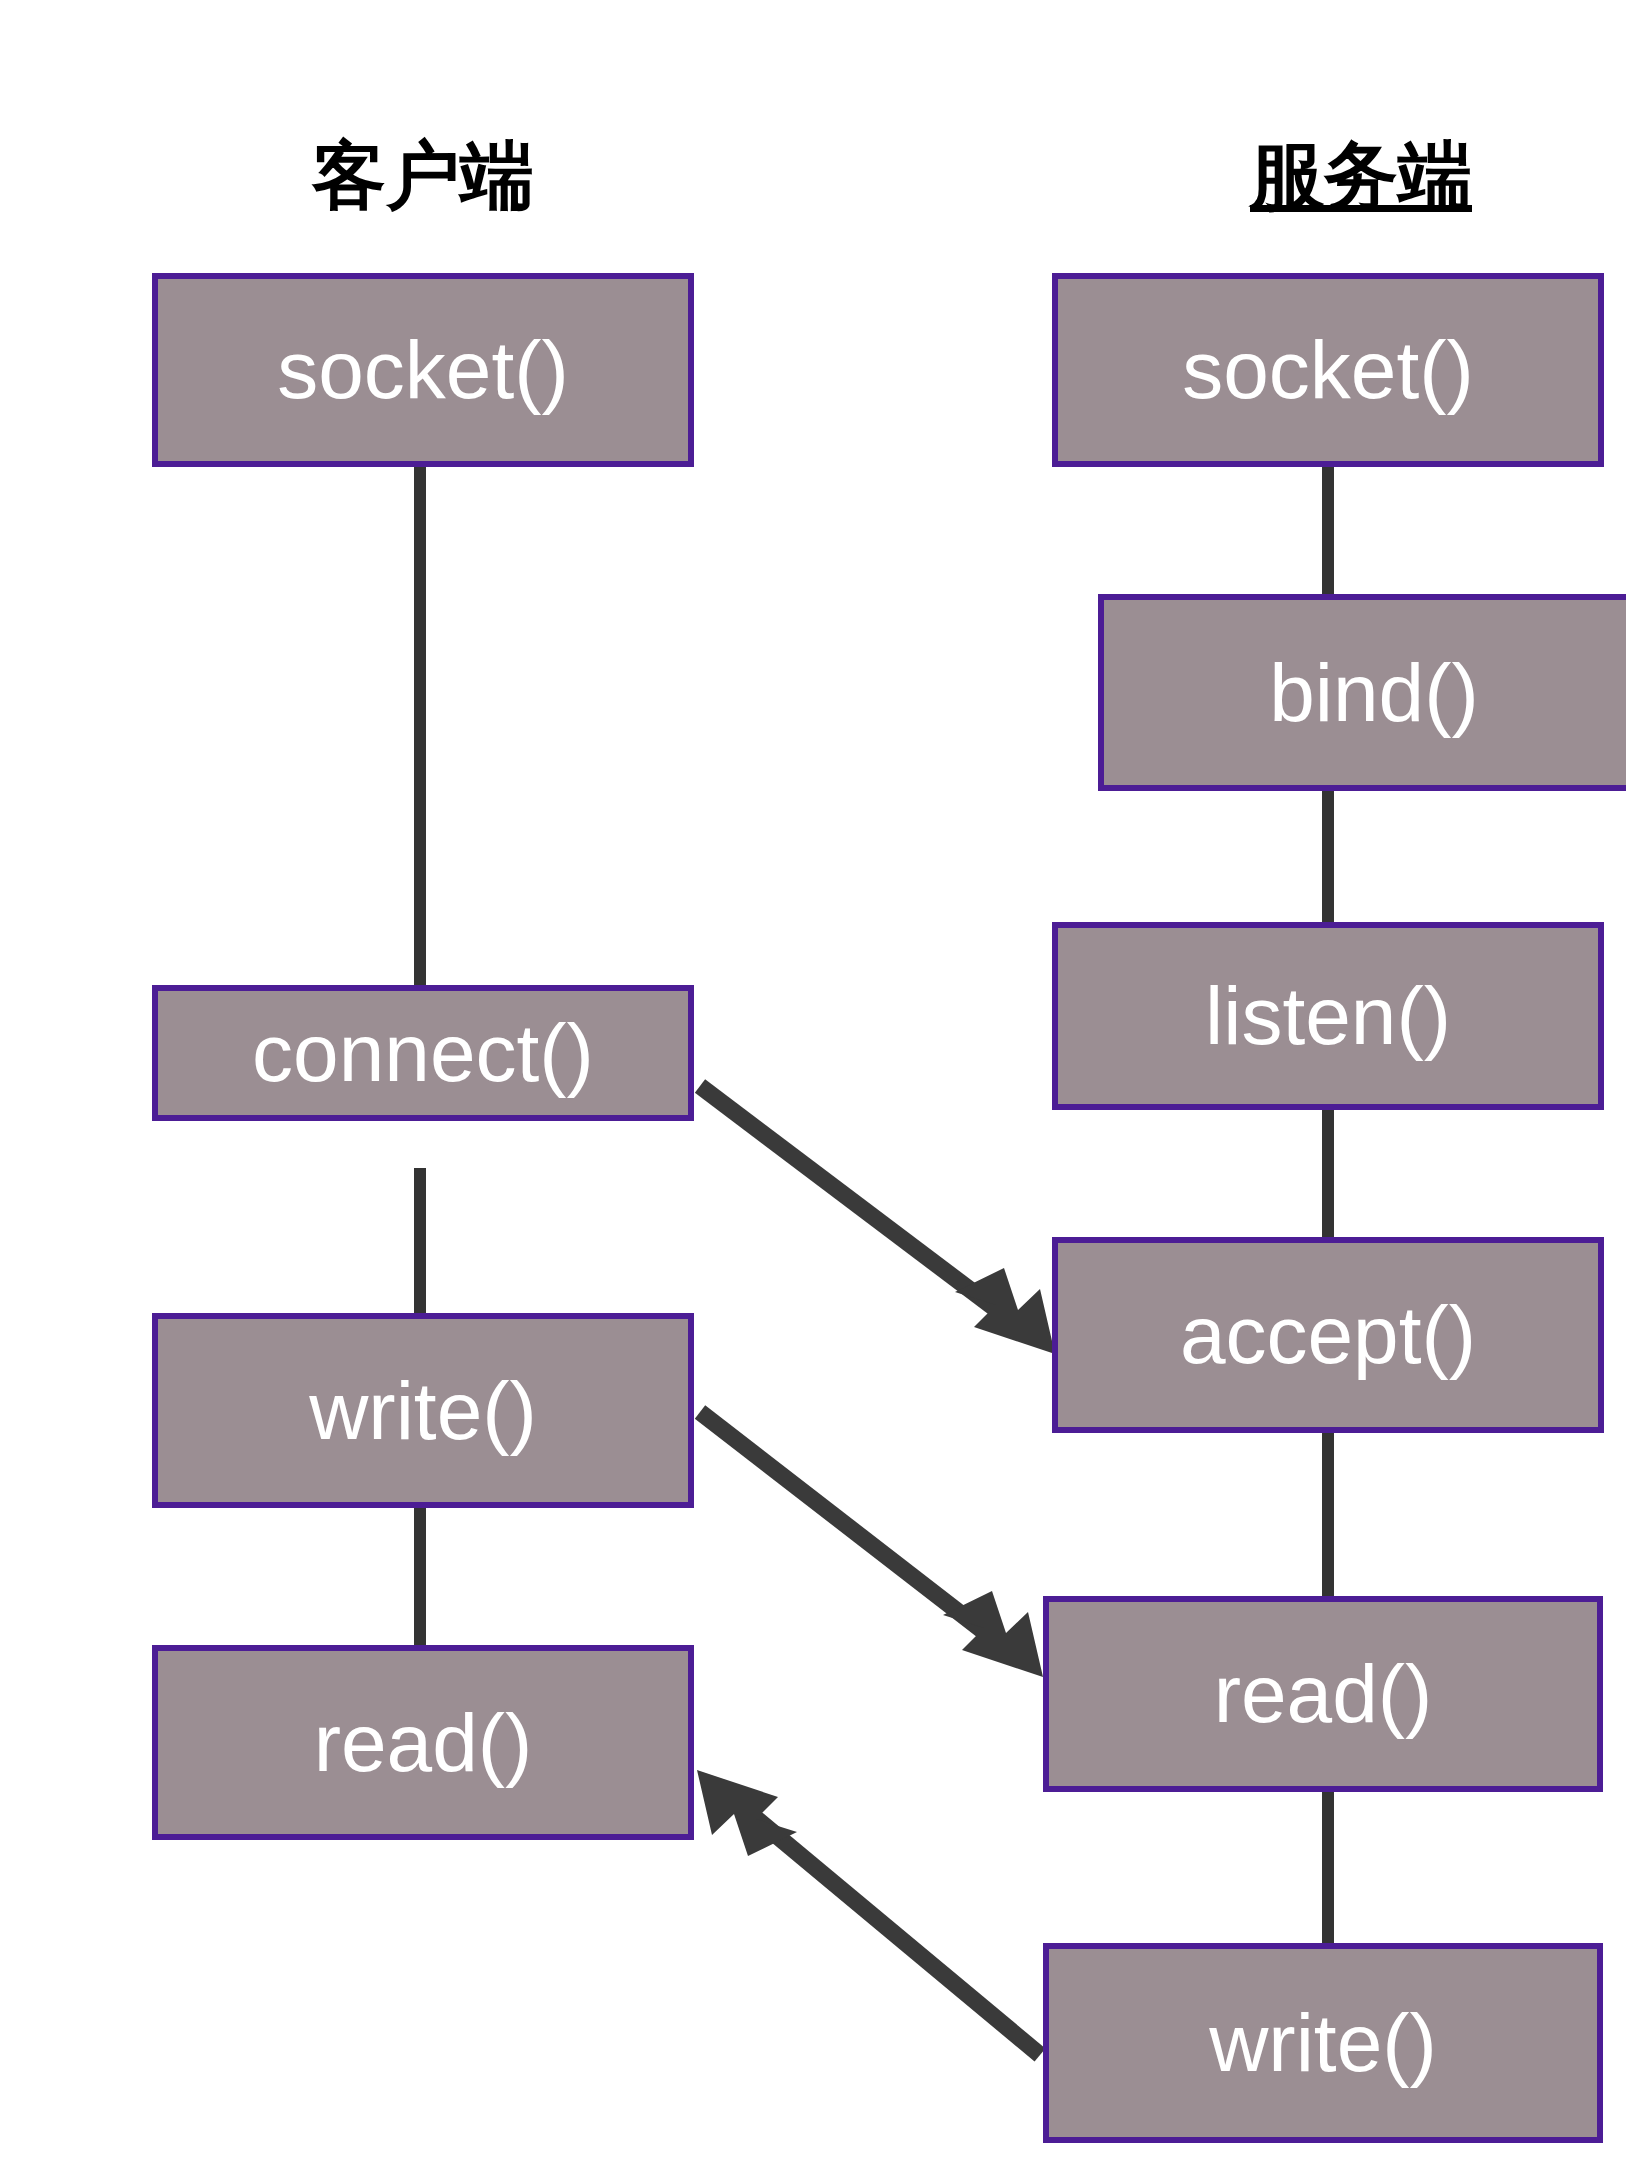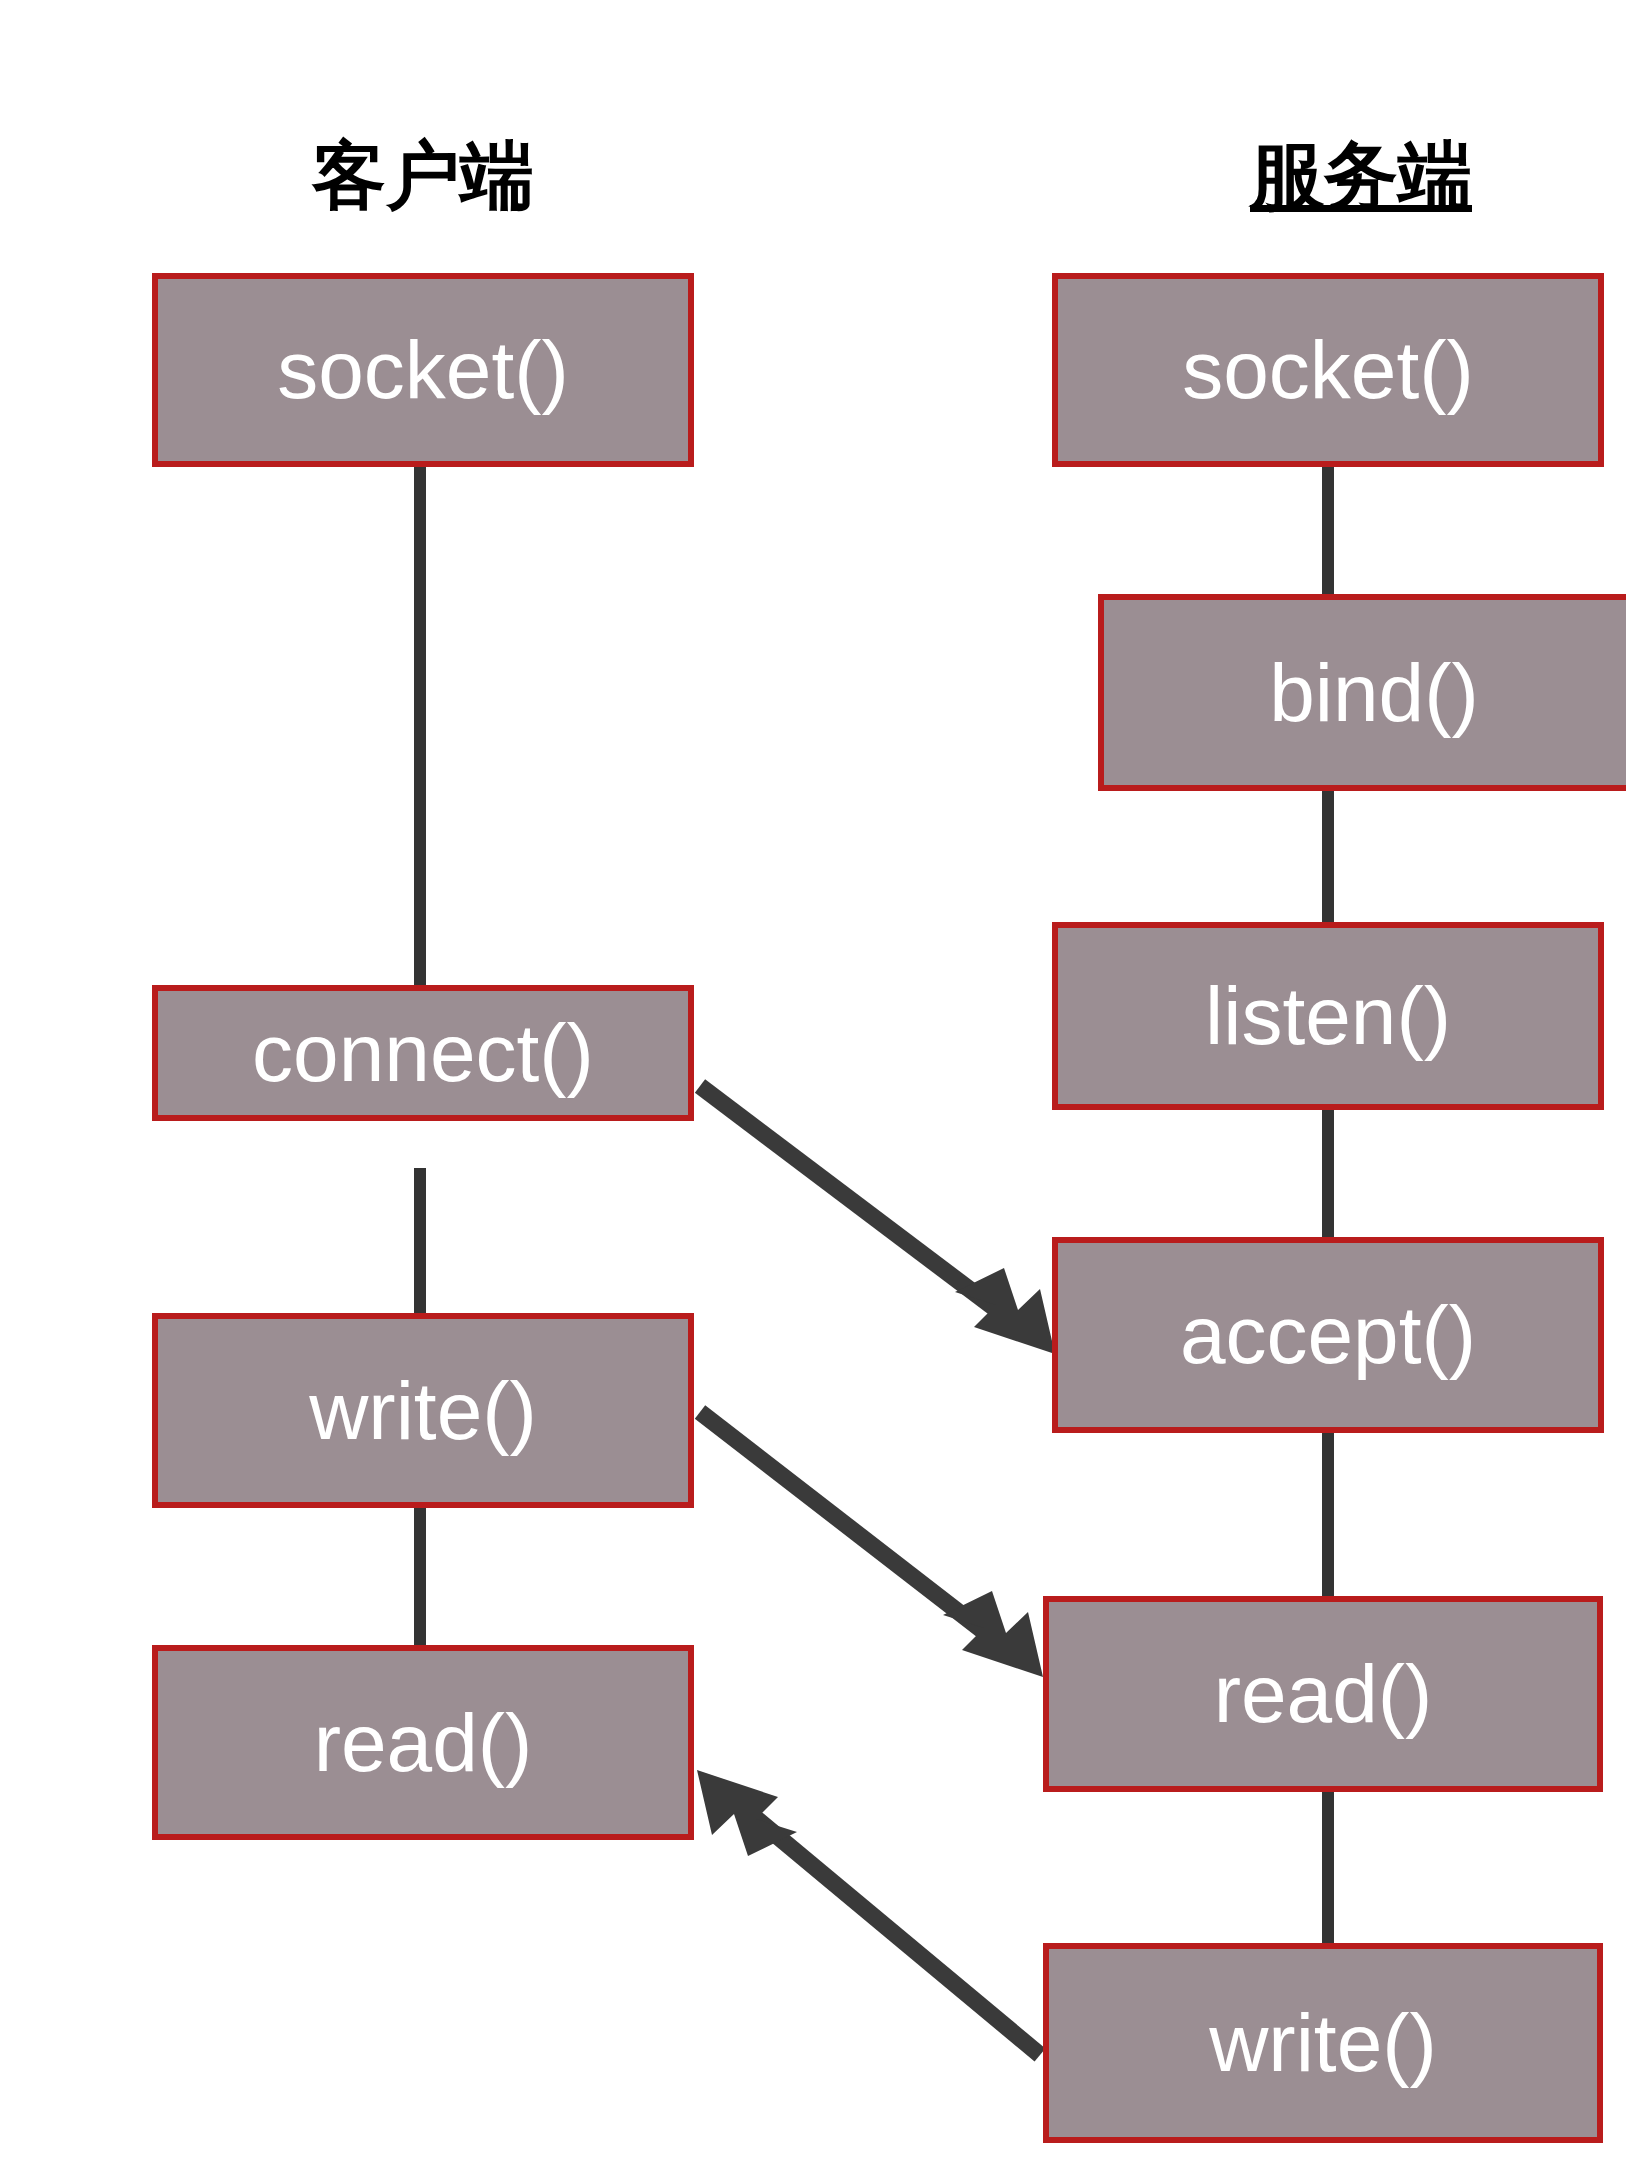--- a/index.html
+++ b/index.html
@@ -26,21 +26,21 @@
     color: #000000;
     white-space: nowrap;
     text-align: center;
     letter-spacing: 0px;
     margin-top: 19px;
   }
   .node-box {
     position: absolute;
     box-sizing: border-box;
     background: #9b8e93;
-    border: 6px solid #b91c1c;
+    border: 6px solid #4c1d95;
     display: flex;
     align-items: center;
     justify-content: center;
     z-index: 3;
   }
   .node-label {
     font-family: "Liberation Sans", sans-serif;
     font-size: 82px;
     line-height: 1;
     color: #ffffff;

